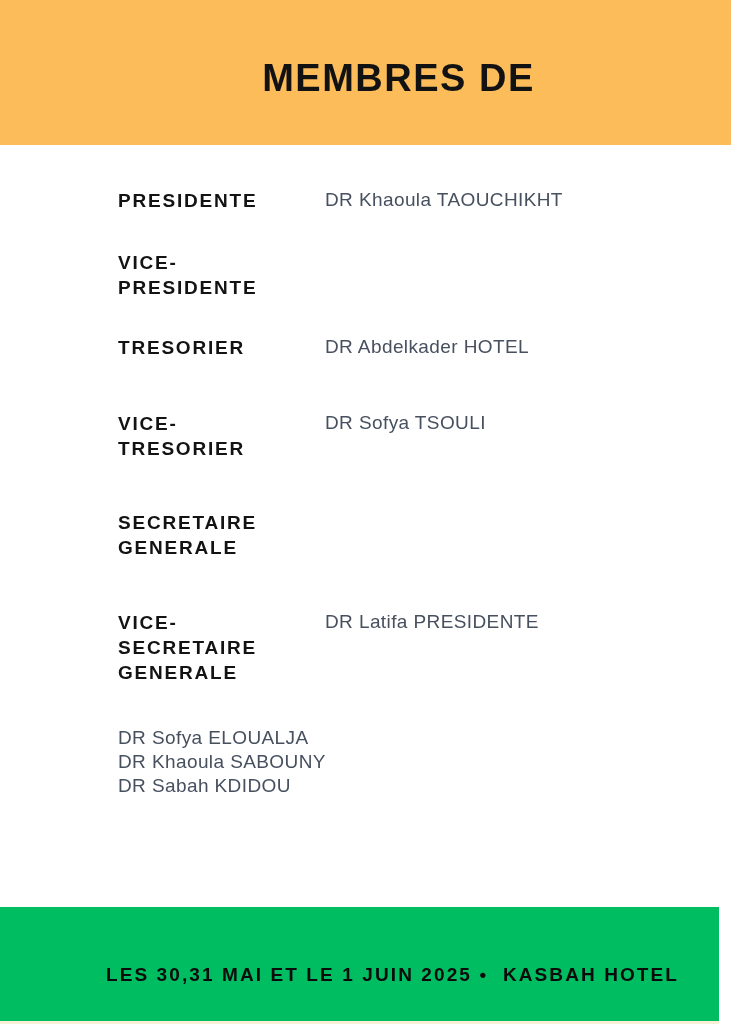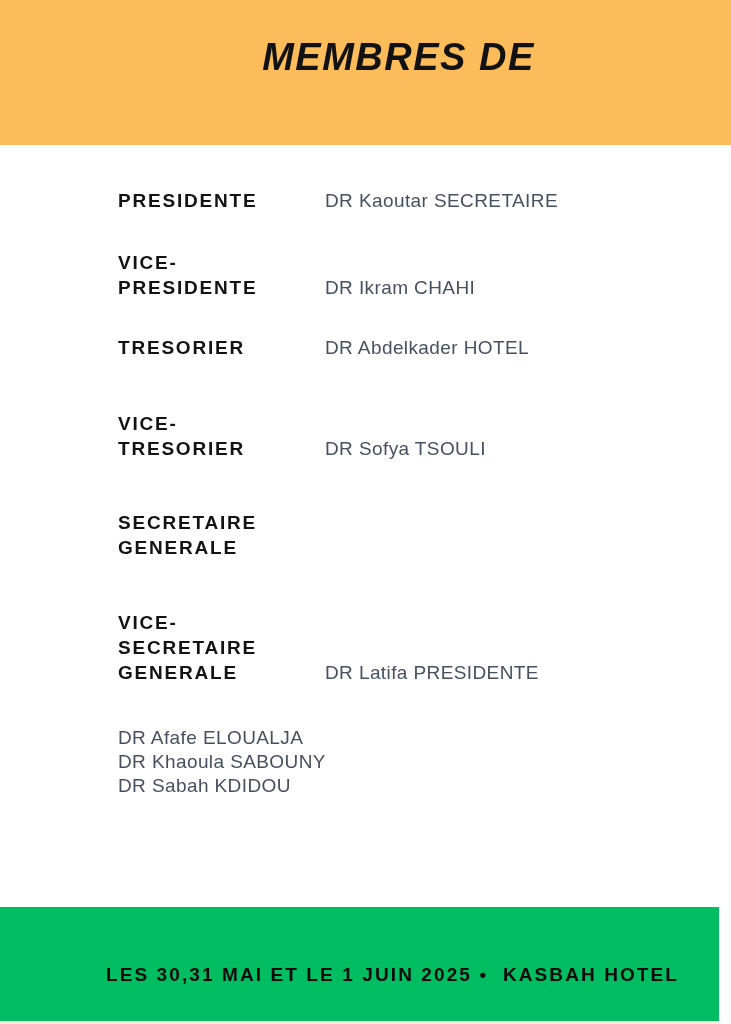--- a/index.html
+++ b/index.html
@@ -25,39 +25,38 @@
     overflow: hidden;
     margin: 0 auto;
   }
 
   
   .band-top {
     height: 145px;
     background: var(--header-bg);
   }
   .title {
-    padding-top: 36px;
+    padding-top: 57px;
     padding-left: 66px; 
     text-align: center;
     font-size: 38px;
     line-height: 43px;
     font-weight: 700;
     letter-spacing: 1.5px;
     color: var(--title-text);
-    font-style: italic;
   }
   .title-line { display: block; }
 
   
   .members {
     padding: 43px 0 0 118px;
   }
   .member-row {
     display: flex;
-    align-items: flex-end;
+    align-items: flex-start;
   }
   .member-role {
     flex: 0 0 207px;
     width: 207px;
     font-size: 19px;
     font-weight: 700;
     letter-spacing: 1.8px;
     line-height: 25px;
     color: var(--role-text);
   }
@@ -110,31 +109,28 @@
       <span class="title-line">MEMBRES DE</span>
     </h1>
   </header>
 
   <main class="members" id="members">
   <div class="member-row">
     <div class="member-role">
           <div>PRESIDENTE</div>
         </div>
     <div class="member-names">
-          <div>DR Kaoutar SECRETAIRE</div>
+          <div>DR Khaoula TAOUCHIKHT</div>
         </div>
   </div>
 
   <div class="member-row">
     <div class="member-role">
           <div>VICE-</div>
           <div>PRESIDENTE</div>
-        </div>
-    <div class="member-names">
-          <div>DR Ikram CHAHI</div>
         </div>
   </div>
 
   <div class="member-row">
     <div class="member-role">
           <div>TRESORIER</div>
         </div>
     <div class="member-names">
           <div>DR Abdelkader HOTEL</div>
         </div>
@@ -163,21 +159,21 @@
           <div>SECRETAIRE</div>
           <div>GENERALE</div>
         </div>
     <div class="member-names">
           <div>DR Latifa PRESIDENTE</div>
         </div>
   </div>
 
   <div class="member-row">
     <div class="member-names">
-          <div>DR Afafe ELOUALJA</div>
+          <div>DR Sofya ELOUALJA</div>
           <div>DR Khaoula SABOUNY</div>
           <div>DR Sabah KDIDOU</div>
         </div>
   </div>
 </main>
 
   <footer class="band-bottom">
     <div class="event-line">
       <span>LES 30,31 MAI ET LE 1 JUIN 2025 •  KASBAH HOTEL</span>
       

